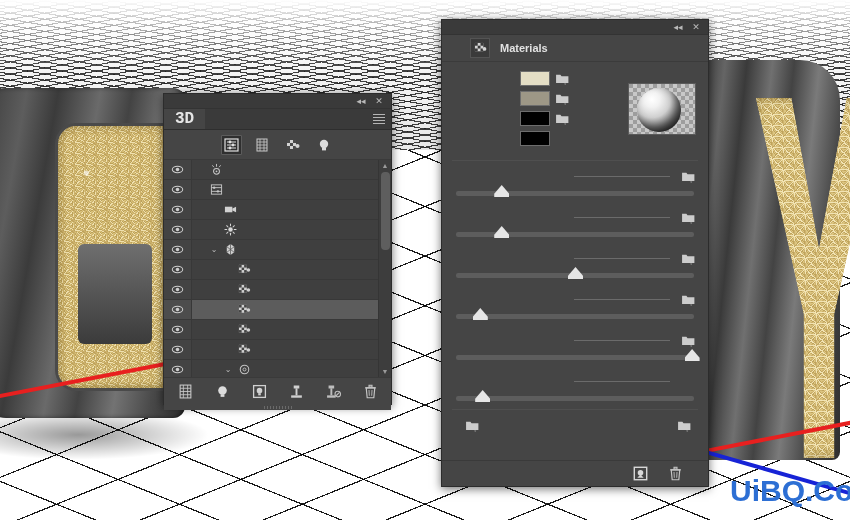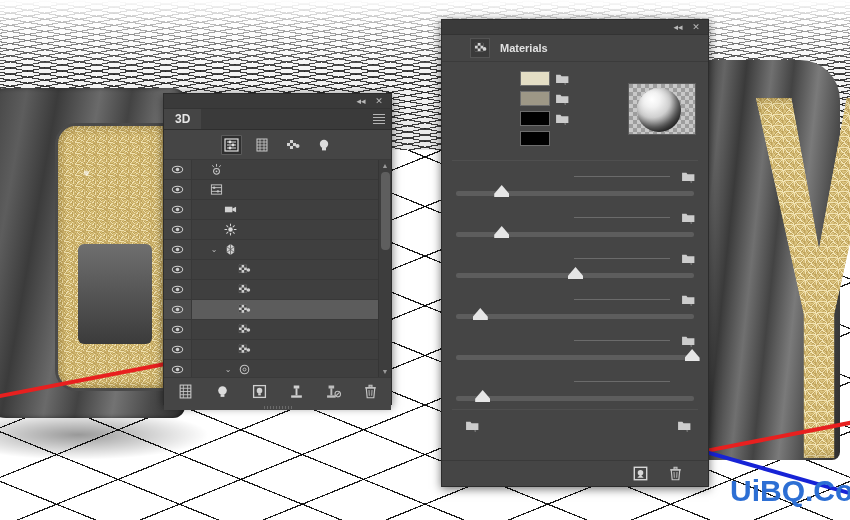--- a/index.html
+++ b/index.html
@@ -120,21 +120,21 @@
   }
   .tabfill{ flex:1; background:#3a3a3a; }
   .hamburger{
     width:20px; display:flex; flex-direction:column; justify-content:center;
     align-items:center; gap:2px; cursor:pointer; padding-right:4px;
   }
   .hamburger i{ display:block; width:12px; height:1px; background:#b5b5b5; }
 
   
   #panel3d{ left:163px; top:93px; width:229px; height:312px; }
-  #panel3d .tab{ font-size:12px; }
+  #panel3d .tab{ font-size:16px;font-family:Liberation Mono, monospace; }
   .p3d-toolbar{
     height:30px; background:#454545; display:flex; align-items:center;
     justify-content:center; gap:10px; border-bottom:1px solid #3a3a3a;
   }
   .tool-ico{
     width:21px; height:20px; display:flex; align-items:center; justify-content:center;
     cursor:pointer; border-radius:1px;
   }
   .tool-ico.active{ background:#2f2f2f; box-shadow:inset 0 0 0 1px #5c5c5c; }
 

